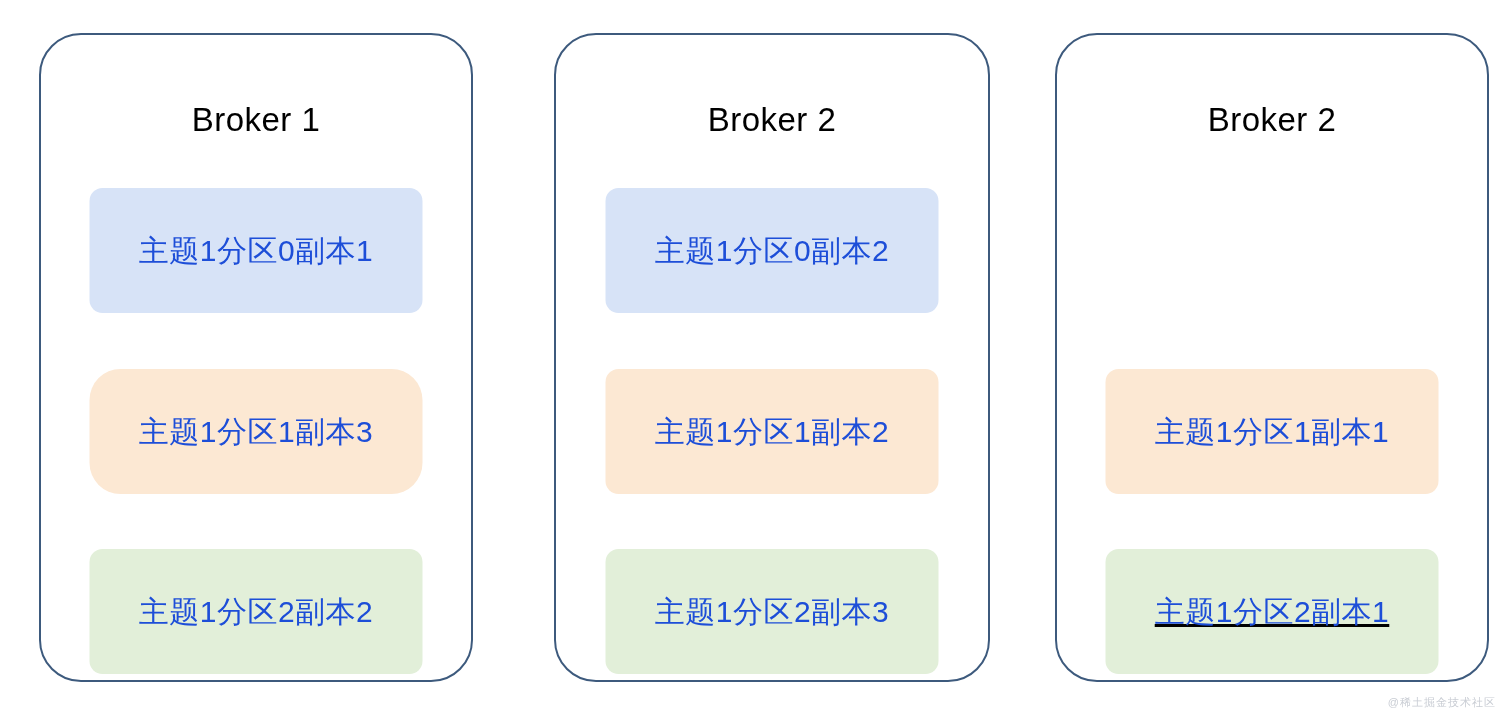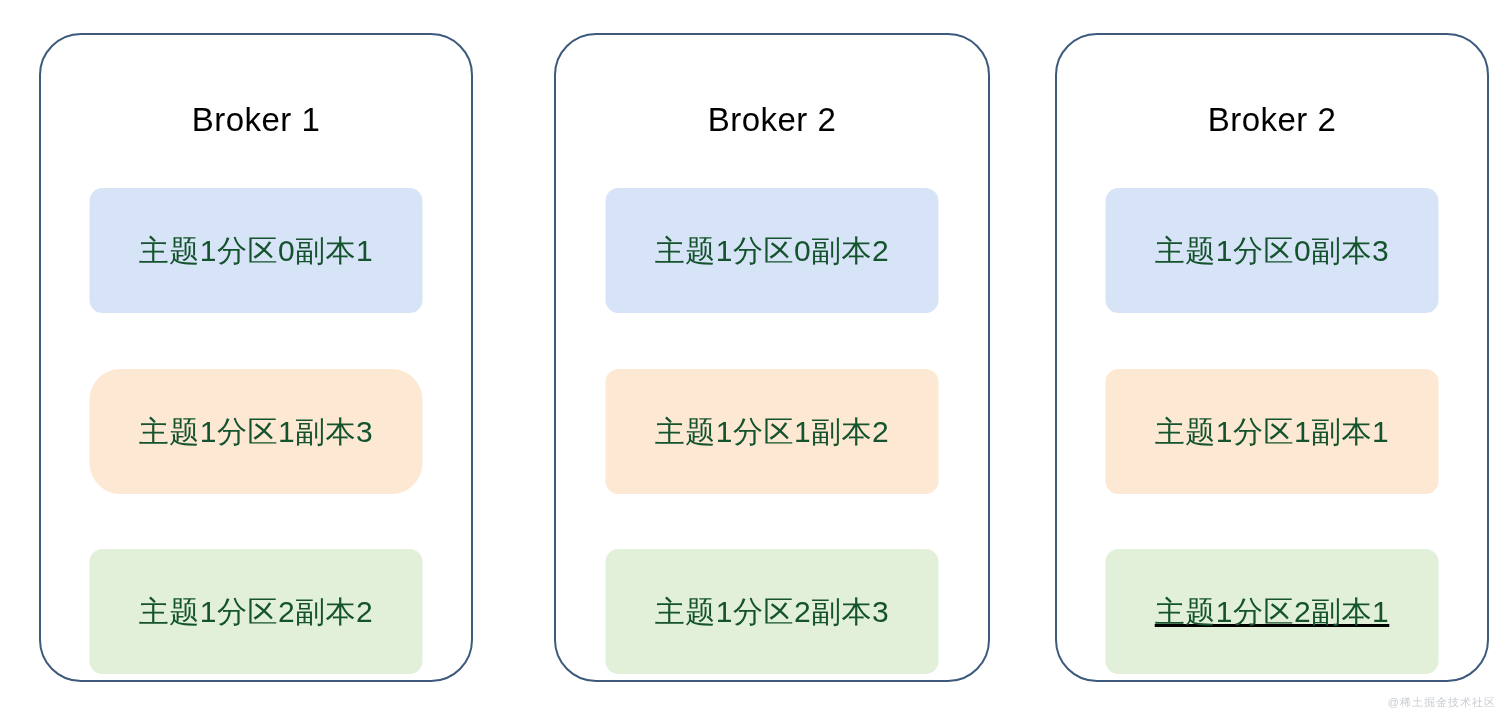--- a/index.html
+++ b/index.html
@@ -68,21 +68,21 @@
     align-items: center;
     justify-content: center;
   }
   .card-0 { top: 33px;  }
   .card-1 { top: 214px; }
   .card-2 { top: 394px; text-align: right; }
 
   .card-label {
     font-size: 30px;
     line-height: 38px;
-    color: #14532d;
+    color: #1d4ed8;
     white-space: nowrap;
     letter-spacing: 0.5px;
   }
 
   
   .watermark {
     position: absolute;
     right: 24px;
     bottom: 8px;
     font-size: 11px;
@@ -123,23 +123,20 @@
       </div>
       <div class="card card-2" style="background: rgb(226, 239, 217);">
         <span class="card-label">主题1分区2副本3</span>
       </div>
     </div>
   </div>
 
   <div class="broker broker-3" style="border-color: rgb(61, 90, 125);">
     <div class="broker-title">Broker 2</div>
     <div class="cards">
-      <div class="card card-0" style="background: rgb(215, 227, 247);">
-        <span class="card-label">主题1分区0副本3</span>
-      </div>
       <div class="card card-1" style="background: rgb(252, 232, 211);">
         <span class="card-label">主题1分区1副本1</span>
       </div>
       <div class="card card-2" style="background: rgb(226, 239, 217); text-decoration: underline;">
         <span class="card-label">主题1分区2副本1</span>
       </div>
     </div>
   </div>
 
   <div class="watermark" style="color: rgb(201, 205, 212);">@稀土掘金技术社区</div>

